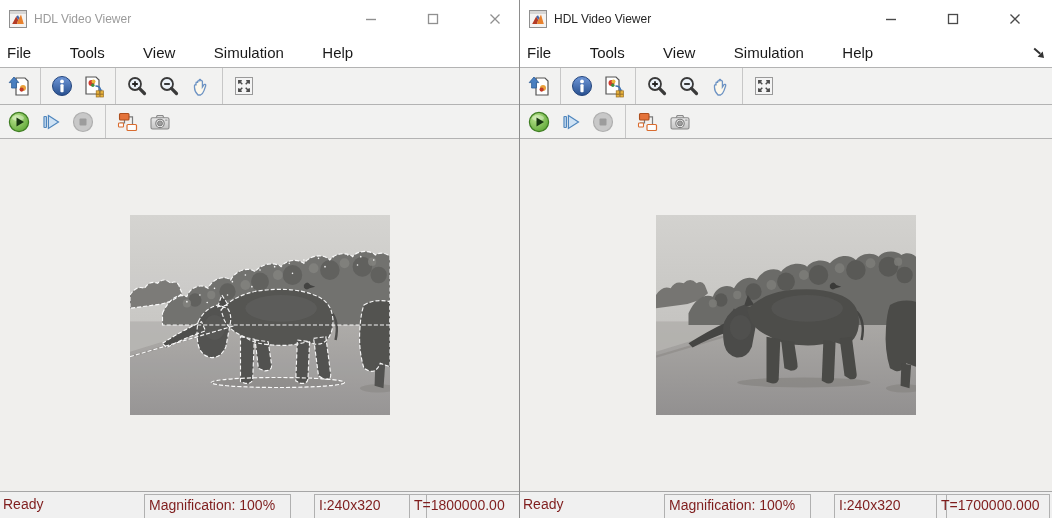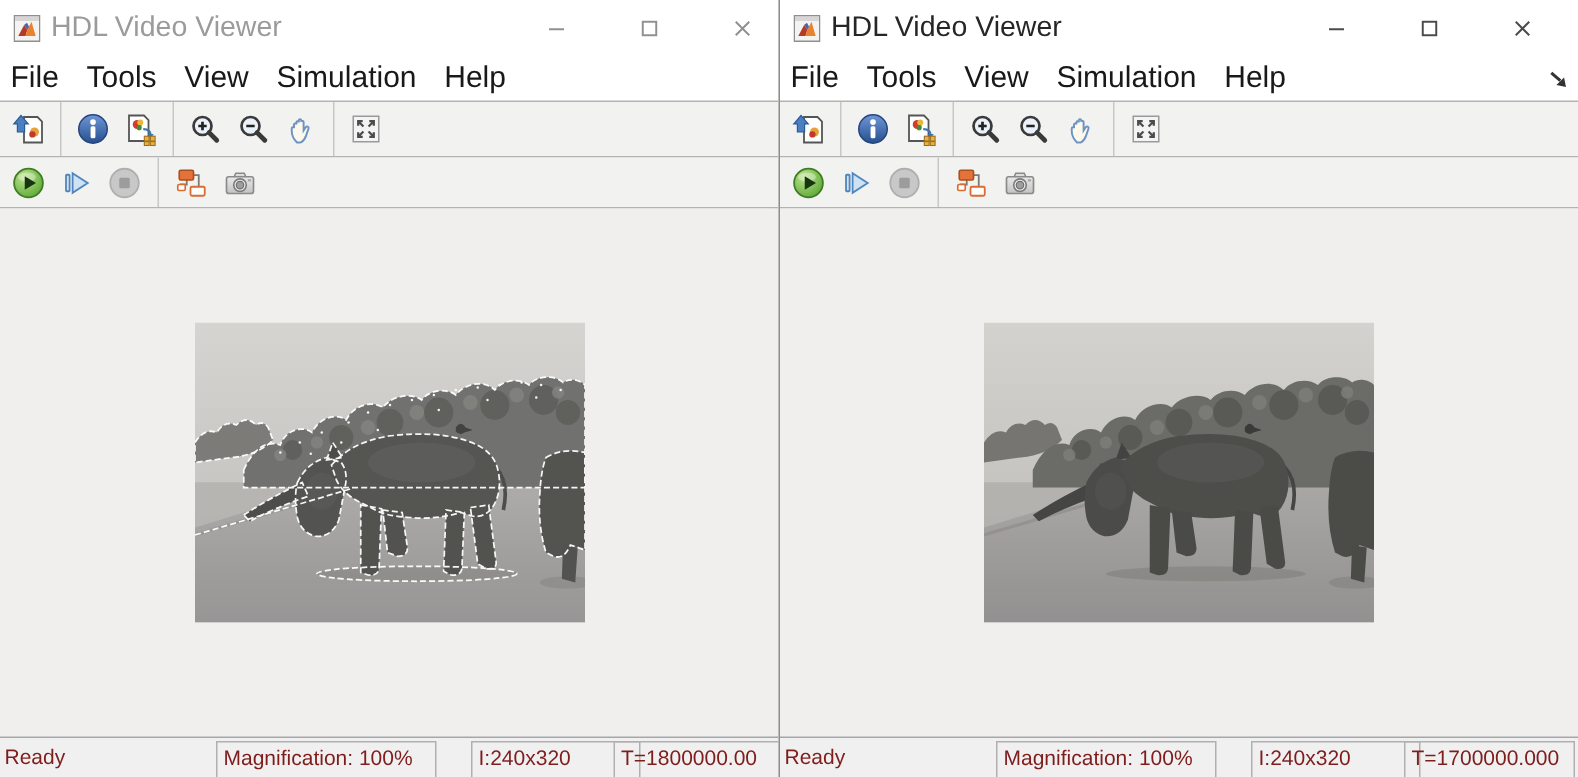--- a/index.html
+++ b/index.html
@@ -2,28 +2,28 @@
 <html><head>
 <meta charset="utf-8">
 <style>
   html,body{margin:0;padding:0;background:#dadada;font-family:"Liberation Sans",sans-serif;}
   #stage{position:relative;width:1052px;height:518px;background:#fff;overflow:hidden;}
   .window{position:absolute;top:0;height:518px;background:#fff;overflow:hidden;}
   #win-left{left:0;width:519px;box-shadow:inset -9px 0 9px -7px rgba(0,0,0,.28);}
   #win-right{left:519px;width:533px;border-left:1px solid #8d8d8d;box-sizing:border-box;}
   .titlebar{position:absolute;left:0;right:0;top:0;height:38px;background:#fff;}
   .win-icon{position:absolute;left:9px;top:10px;width:18px;height:18px;}
-  .title{position:absolute;left:34px;top:0;line-height:38px;font-size:19px;color:#9b9b9b;white-space:nowrap;}
+  .title{position:absolute;left:34px;top:0;line-height:38px;font-size:12px;color:#9b9b9b;white-space:nowrap;}
   .window.active .title{color:#262626;}
   .controls{position:absolute;top:0;left:340px;height:38px;display:flex;}
   .ctrl{width:62px;height:38px;display:flex;align-items:center;justify-content:center;color:#909090;}
   .window.active .ctrl{color:#4a4a4a;}
   .ctrl svg{width:12px;height:12px;}
   .menubar{position:absolute;top:38px;left:0;right:0;height:29px;background:#fff;border-bottom:1px solid #b3b3b3;}
-  .menu-item{display:inline-block;padding:0 7px;line-height:29px;font-size:20px;color:#191919;}
+  .menu-item{display:inline-block;padding:0 17px;line-height:29px;font-size:15px;color:#191919;}
   .menu-item:first-child{padding-left:7px;}
   .dock-btn{position:absolute;right:6px;top:8px;width:14px;height:14px;}
   .toolbar1{position:absolute;top:68px;left:0;right:0;height:36px;background:#f2f2f1;border-bottom:1px solid #b3b3b3;display:flex;align-items:center;padding-left:3px;}
   .toolbar2{position:absolute;top:105px;left:0;right:0;height:33px;background:#f2f2f1;border-bottom:1px solid #b3b3b3;display:flex;align-items:center;padding-left:3px;}
   .tbtn{width:32px;height:30px;display:flex;align-items:center;justify-content:center;flex:0 0 auto;}
   .tbtn svg{width:24px;height:24px;}
   .tbtn.disabled{opacity:.95;}
   .tsep1{width:1px;height:36px;background:#c7c7c7;margin:0 5px;flex:0 0 auto;}
   .tsep2{width:1px;height:33px;background:#c7c7c7;margin:0 6px;flex:0 0 auto;}
   .canvas{position:absolute;top:139px;bottom:27px;left:0;right:0;background:#f0efed;display:flex;align-items:center;justify-content:center;}

